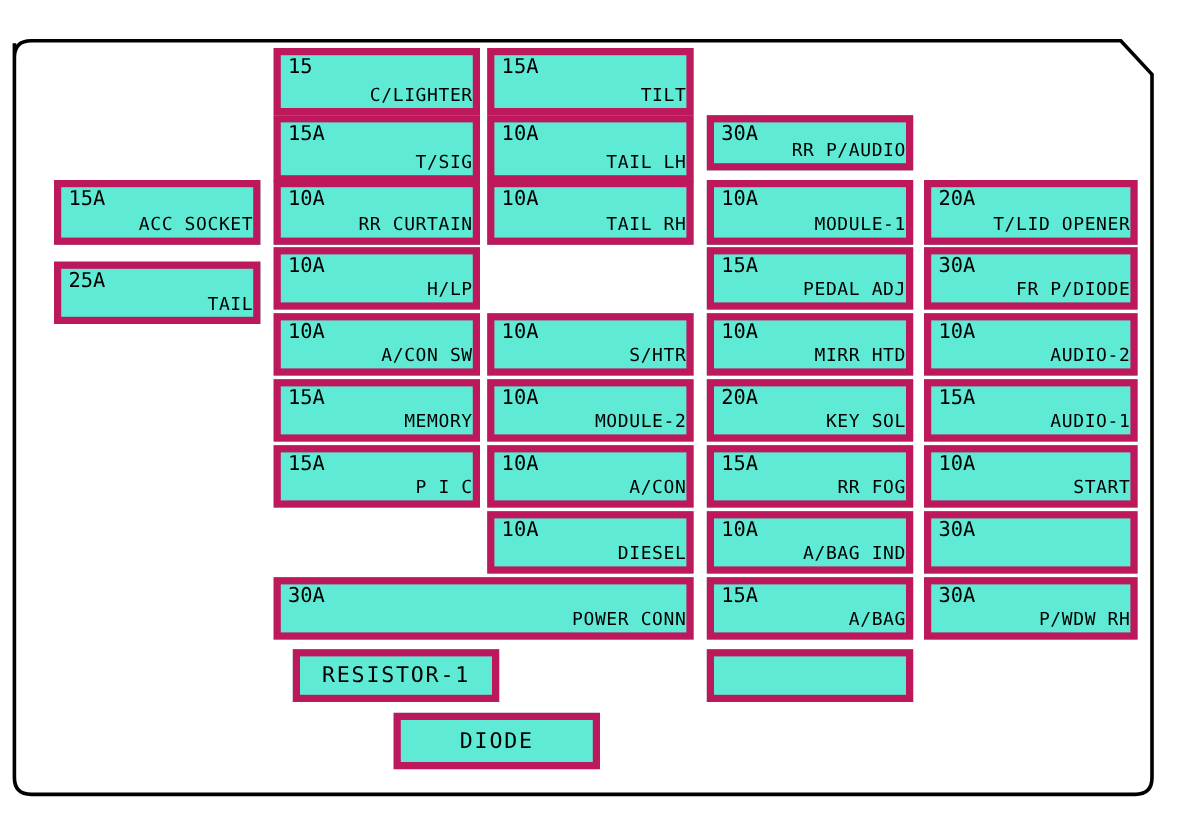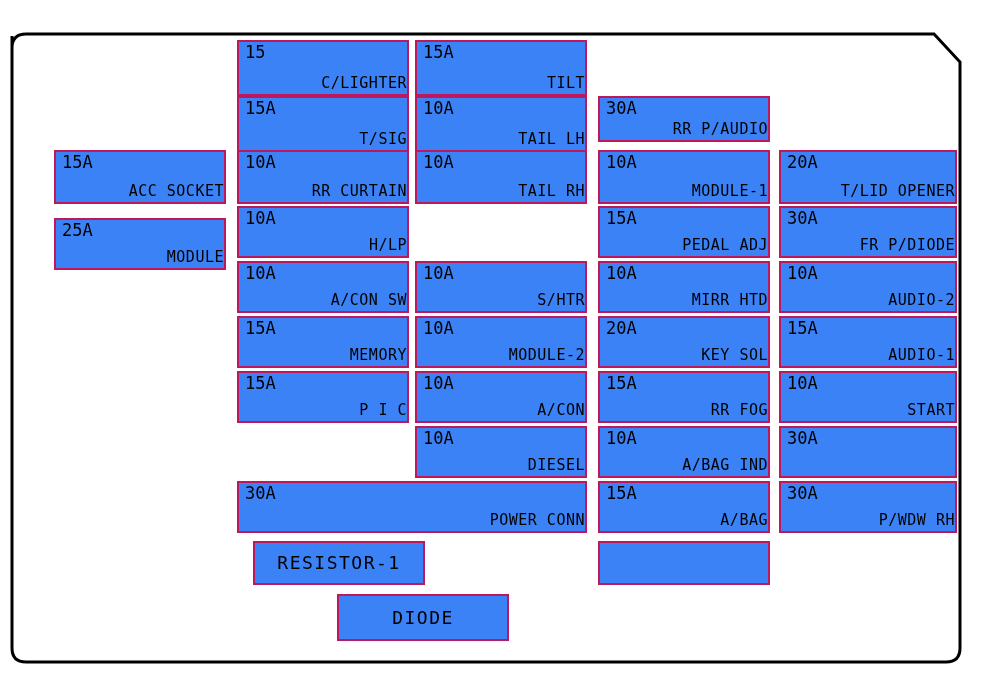--- a/index.html
+++ b/index.html
@@ -22,23 +22,22 @@
     position: absolute;
     left: 0;
     top: 0;
     width: 988px;
     height: 680px;
     pointer-events: none;
   }
   .fuse {
     position: absolute;
     box-sizing: border-box;
-    border: 2px solid #be185d;
-    background: #3b82f6;
-    margin-left: 9px;
+    border: 6px solid #be185d;
+    background: #5eead4;
   }
   .fuse .amp {
     position: absolute;
     left: 6px;
     top: 1px;
     font-size: 17px;
     line-height: 19px;
     letter-spacing: 0px;
     color: #000;
     white-space: nowrap;
@@ -117,21 +116,21 @@
       <div class="fuse nm-right" style="left: 589px; top: 150px; width: 172px; height: 54px;">
         <span class="amp">10A</span>
         <span class="nm">MODULE-1</span>
       </div>
       <div class="fuse nm-right" style="left: 770px; top: 150px; width: 178px; height: 54px;">
         <span class="amp">20A</span>
         <span class="nm">T/LID OPENER</span>
       </div>
       <div class="fuse nm-right" style="left: 45px; top: 218px; width: 172px; height: 52px;">
         <span class="amp">25A</span>
-        <span class="nm">MODULE</span>
+        <span class="nm">TAIL</span>
       </div>
       <div class="fuse nm-right" style="left: 228px; top: 206px; width: 172px; height: 52px;">
         <span class="amp">10A</span>
         <span class="nm">H/LP</span>
       </div>
       <div class="fuse nm-right" style="left: 589px; top: 206px; width: 172px; height: 52px;">
         <span class="amp">15A</span>
         <span class="nm">PEDAL ADJ</span>
       </div>
       <div class="fuse nm-right" style="left: 770px; top: 206px; width: 178px; height: 52px;">

